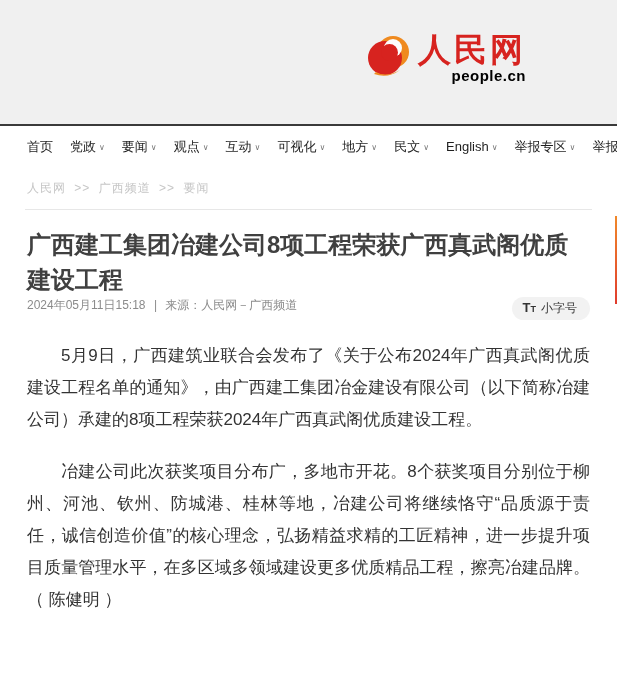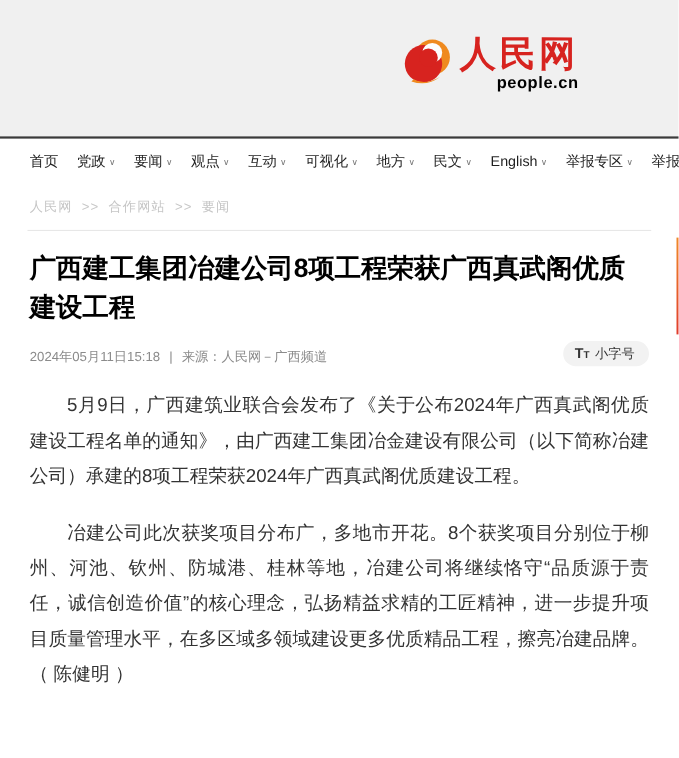--- a/index.html
+++ b/index.html
@@ -58,27 +58,27 @@
     color:#c6c6c6;
     letter-spacing:1px;
   }
   .breadcrumb a { color:#c6c6c6; text-decoration:none; cursor:pointer; }
   .crumb-sep { margin:0 4px; }
   .divider { margin:0 25px 0 25px; border-top:1px solid #e7e7e7; }
 
   
   .page-title {
     margin:17px 27px 0 27px;
-    font-size:24px; font-weight:bold; color:#000000;
+    font-size:24px; font-weight:bold; color:#404040;
     line-height:35px;
     font-family:"Liberation Sans","DejaVu Sans",sans-serif;
   }
   .meta-row {
-    margin:13px 27px 0 27px;
-    display:flex; justify-content:space-between; align-items:flex-end;
+    margin:0 27px 0 27px;
+    display:flex; justify-content:space-between; align-items:flex-start;
   }
   .meta-left { font-size:12px; color:#8b8b8b; }
   .meta-left .sep { margin:0 5px; }
   .fontsize-btn {
     background:#f2f2f2; border:none; border-radius:14px;
     padding:5px 13px 6px 11px;
     font-size:12px; color:#333;
     display:flex; align-items:flex-end;
     cursor:pointer;
     font-family:inherit;
@@ -165,21 +165,21 @@
   </span>
   <span class="nav-item">
     <span>举报专区</span>
   </span>
 
 </nav>
 
 <div class="breadcrumb">
   <a>人民网</a>
   <span class="crumb-sep">&gt;&gt;</span>
-  <a>合作网站</a>
+  <a>广西频道</a>
   <span class="crumb-sep">&gt;&gt;</span>
   <a>要闻</a>
 </div>
 <div class="divider"></div>
 
 <main>
   <h1 class="page-title">广西建工集团冶建公司8项工程荣获广西真武阁优质建设工程</h1>
 
   <div class="meta-row">
     <div class="meta-left">

